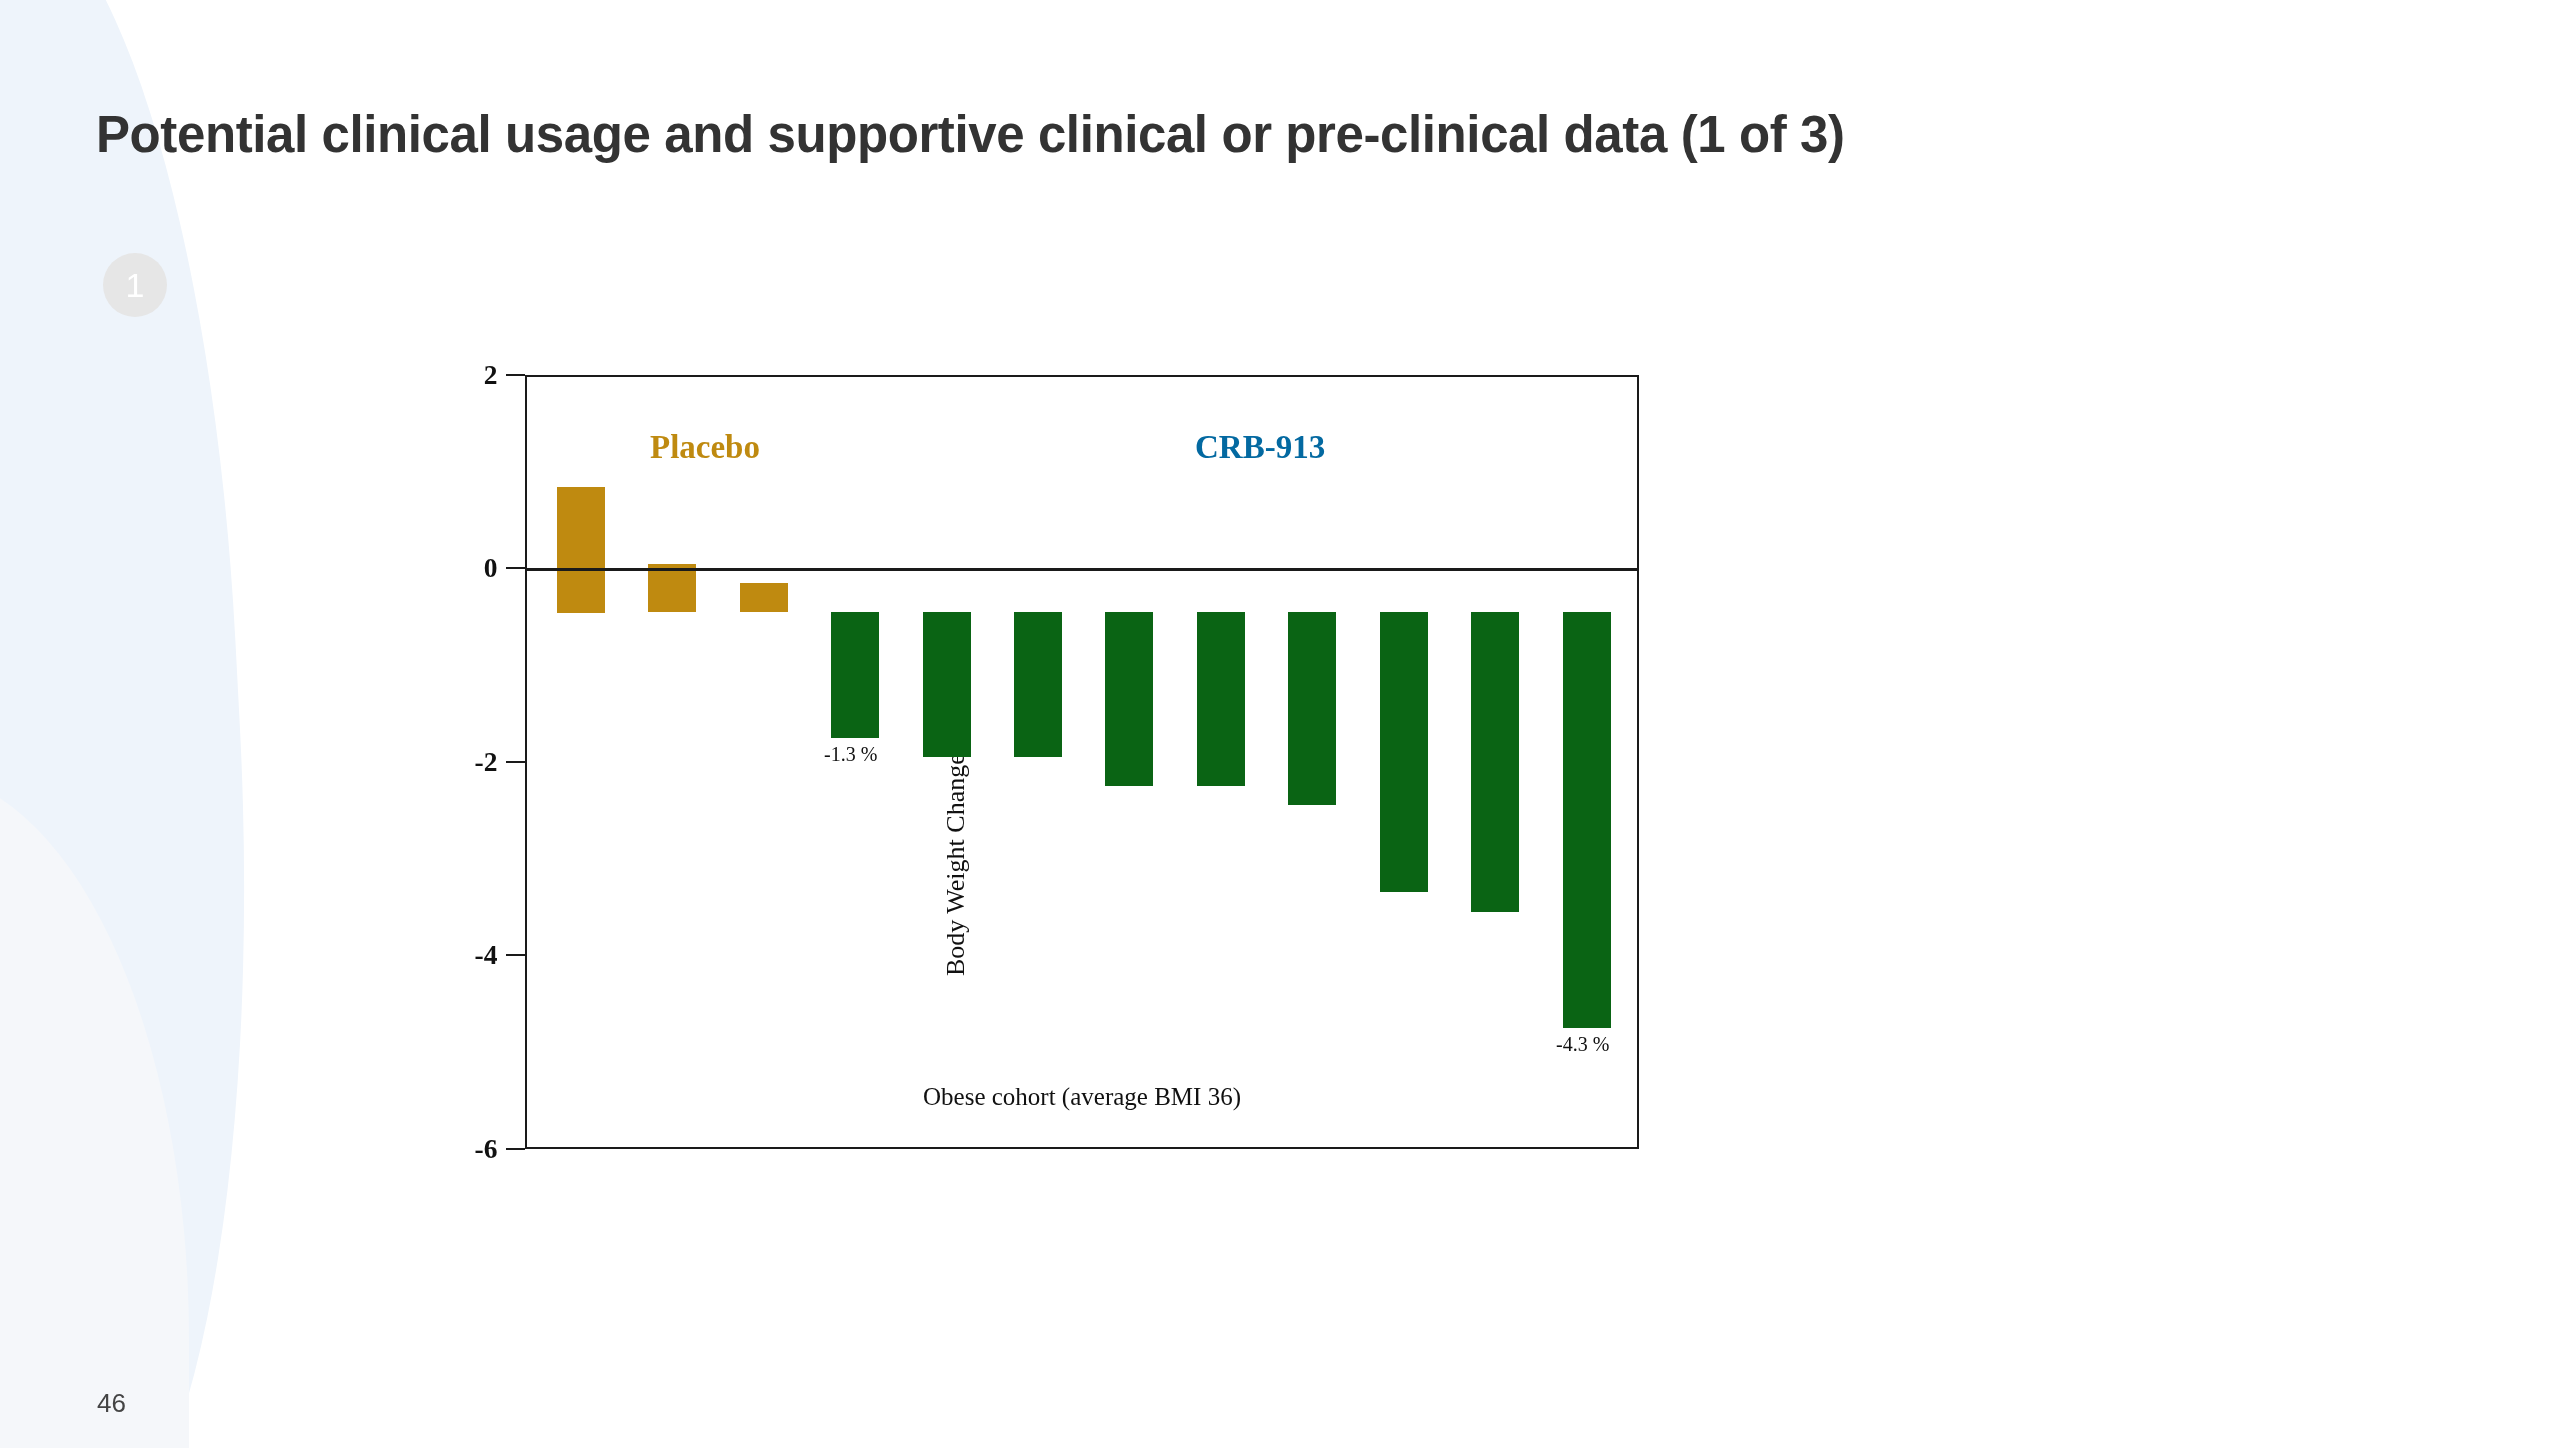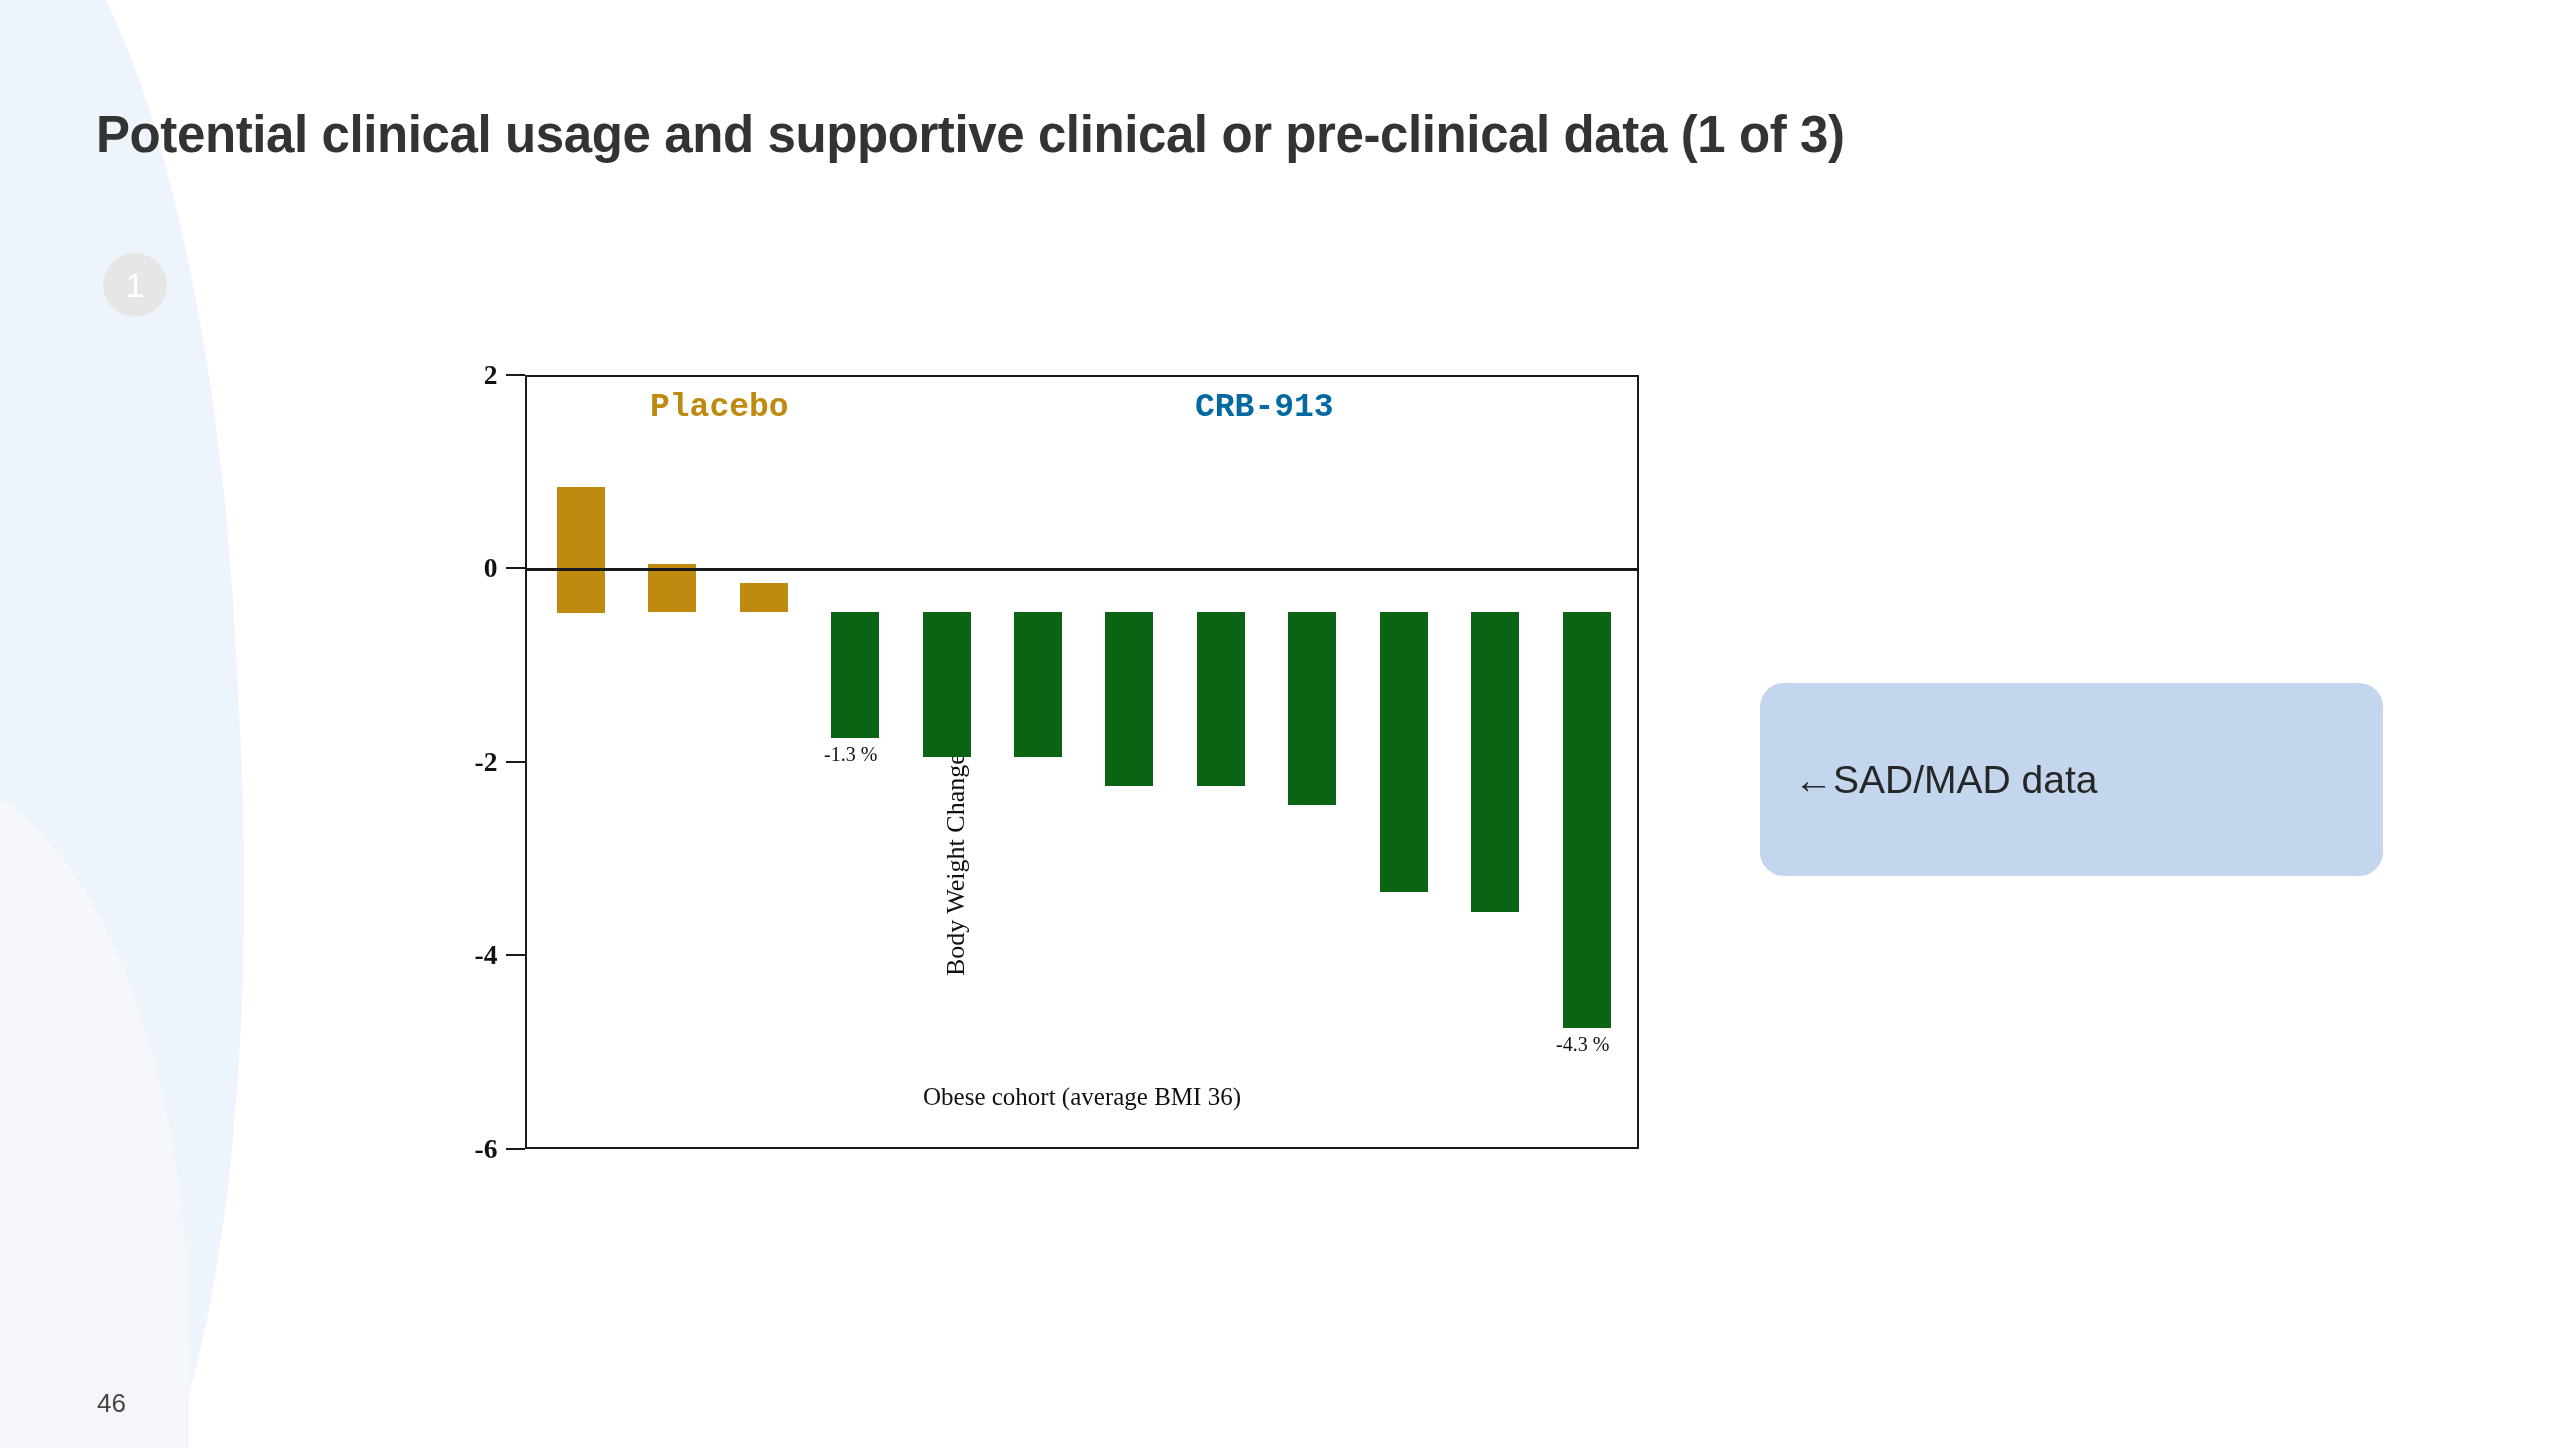--- a/index.html
+++ b/index.html
@@ -159,25 +159,26 @@
     position: absolute;
     font-family: "Liberation Serif", serif;
     font-size: 20px;
     color: #111111;
     white-space: nowrap;
   }
 
   
   .legend-label {
     position: absolute;
-    font-family: Liberation Mono, monospace;
+    font-family: Liberation Serif, serif;
     font-size: 33px;
     font-weight: bold;
     white-space: nowrap;
     z-index: 4;
+    margin-top: 40px;
   }
   .legend-placebo { left: 125px; top: 13.7px; }
   .legend-crb     { left: 670px; top: 13.7px; }
 
   .cohort-note {
     position: absolute;
     left: 0;
     width: 100%;
     text-align: center;
     top: 708px;
@@ -285,19 +286,16 @@
         <div class="bar" style="left: 1038px; width: 48px; background: rgb(10, 100, 20); top: 193px; height: 416px;"></div>
         <div class="bar-label" style="left: 299px; top: 324px;">-1.3 %</div>
         <div class="bar-label" style="left: 1031px; top: 614px;">-4.3 %</div>
       </div>
 
     <div class="zero-line"></div>
 
     <div class="cohort-note">Obese cohort (average BMI 36)</div>
   </div>
 
-  <div class="callout">
-    <span class="callout-text">←SAD/MAD data</span>
-  </div>
 
   <div class="page-number">46</div>
 </div>
 
 
 </body></html>

